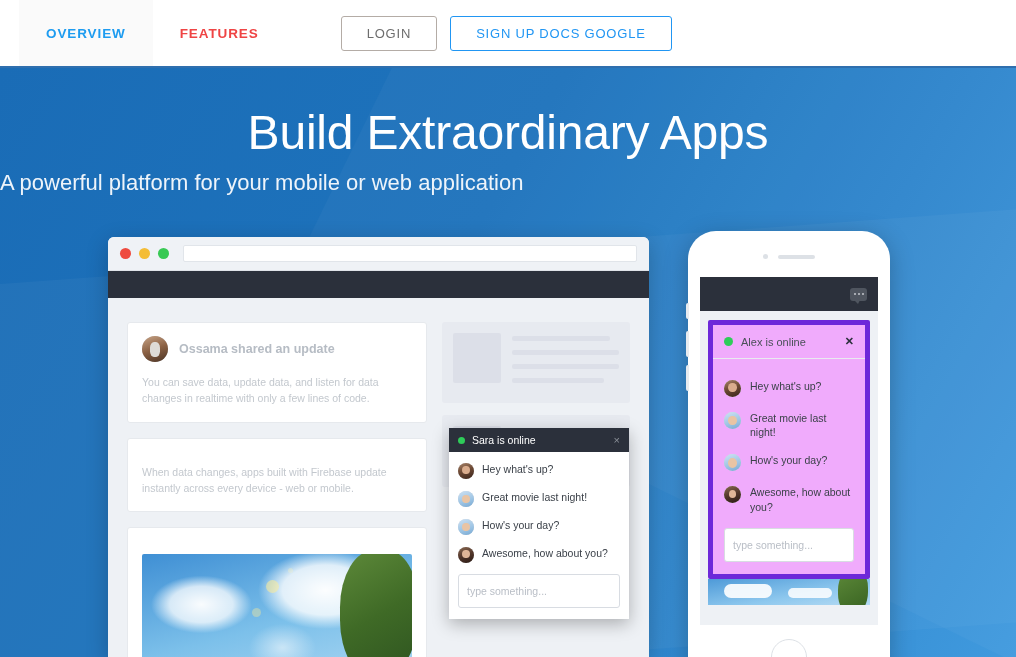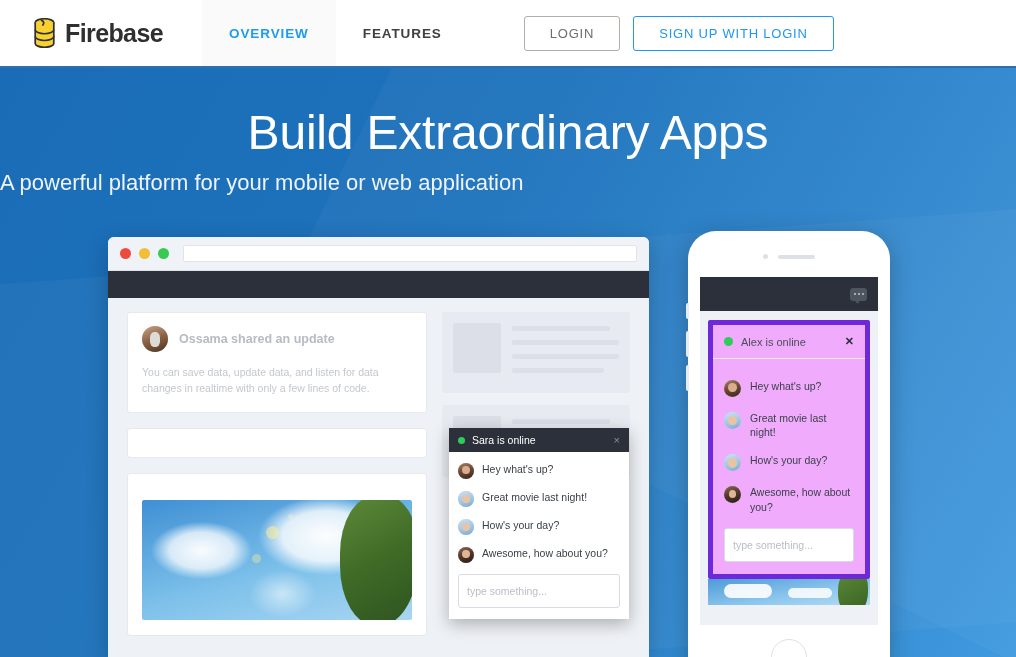--- a/index.html
+++ b/index.html
@@ -27,21 +27,21 @@
   .brand-text {
     font-size: 25px; font-weight: bold; color: #2f2f2f;
     letter-spacing: -0.6px;
   }
   .nav-list { display: flex; align-items: stretch; margin-left: 19px; }
   .nav-item {
     display: flex; align-items: center;
     padding: 0 27px;
     font-size: 13.5px; font-weight: bold;
     letter-spacing: 0.9px;
-    color: #404040;
+    color: #ef4444;
     cursor: pointer;
   }
   .nav-item.active { color: #1e9cf0; background: #fafafa; text-align: center; }
   .header-actions {
     display: flex; align-items: center; gap: 13px;
     margin-left: 32px;
     padding-left: 23px;
   }
   .btn {
     font-size: 13px; font-weight: normal; letter-spacing: 0.8px;
@@ -106,21 +106,21 @@
   .dot.green { background: #38c954; }
   .url-bar {
     flex: 1; height: 17px; background: #ffffff;
     border: 1px solid #e1e5ea; border-radius: 2px;
   }
   .app-topbar { height: 27px; background: #2b303b; }
   .browser-body {
     position: relative;
     height: calc(100% - 34px - 27px);
     background: #eef1f5;
-    padding: 14px 19px 0 19px;
+    padding: 24px 19px 0 19px;
     display: flex; gap: 15px;
   }
   .feed-col { width: 300px; flex: none; }
   .side-col { flex: 1; }
 
   .card {
     background: #ffffff; border: 1px solid #e6e9ed;
     border-radius: 3px; margin-bottom: 15px;
     padding: 13px 14px 15px 14px;
   }
@@ -296,41 +296,29 @@
   .face.m1::after { content:""; position:absolute; left:24%; top:22%; width:52%; height:56%; border-radius:50%; background:#e9c4a4; }
   .face.scene { background: linear-gradient(160deg, #bcd6e8 0%, #8aa97e 55%, #3c4a38 100%); }
   .face.scene::after { content:""; position:absolute; left:30%; top:34%; width:26%; height:46%; border-radius:40%; background:#3a2d46; }
   .face.ossama { background: linear-gradient(160deg, #c8a487 0%, #8b6144 50%, #4a3324 100%); }
   .face.ossama::after { content:""; position:absolute; left:30%; top:24%; width:40%; height:58%; border-radius:38%; background:#dedbd6; }
 </style>
 </head>
 <body>
 
 <div class="site-header">
-  <div class="brand">
-    <span class="brand-mark">
-      <svg width="23" height="30" viewBox="0 0 23 30">
-        <ellipse cx="11.5" cy="4.6" rx="9.3" ry="3.9" fill="#f7d032" stroke="#2f2f2f" stroke-width="1.7"></ellipse>
-        <path d="M2.2 4.6 V25.4 a9.3 3.9 0 0 0 18.6 0 V4.6" fill="#f7d032" stroke="#2f2f2f" stroke-width="1.7"></path>
-        <path d="M2.2 11.8 a9.3 3.9 0 0 0 18.6 0" fill="none" stroke="#2f2f2f" stroke-width="1.6"></path>
-        <path d="M2.2 18.6 a9.3 3.9 0 0 0 18.6 0" fill="none" stroke="#2f2f2f" stroke-width="1.6"></path>
-        <path d="M8.5 2.4 q3.6 1.3 1.4 4.6" fill="none" stroke="#2f2f2f" stroke-width="1.7" stroke-linecap="round"></path>
-      </svg>
-    </span>
-    <span class="brand-text">Firebase</span>
-  </div>
 
   <div class="nav-list">
     <div class="nav-item active">OVERVIEW</div>
     <div class="nav-item">FEATURES</div>
   </div>
 
   <div class="header-actions">
     <div class="btn btn-login">LOGIN</div>
-    <div class="btn btn-signup">SIGN UP WITH LOGIN</div>
+    <div class="btn btn-signup">SIGN UP DOCS GOOGLE</div>
   </div>
 </div>
 
 <div class="hero">
  <div class="hero-inner">
   <div class="hero-title">Build Extraordinary Apps</div>
   <div class="hero-sub">A powerful platform for your mobile or web application</div>
 
   <div class="browser">
     <div class="browser-bar">
@@ -350,20 +338,21 @@
           <div class="card-head">
             <span class="avatar">
                   <span class="face ossama"></span>
                 </span>
             <span class="card-title">Ossama shared an update</span>
           </div>
           <div class="card-body">You can save data, update data, and listen for data changes in realtime with only a few lines of code.</div>
         </div>
 
         <div class="card">
+          <div class="card-body">When data changes, apps built with Firebase update instantly across every device - web or mobile.</div>
         </div>
 
         <div class="card">
           <div class="card-photo">
             <span class="tree"></span>
                 <span class="flare"></span>
           </div>
         </div>
 
       </div>

